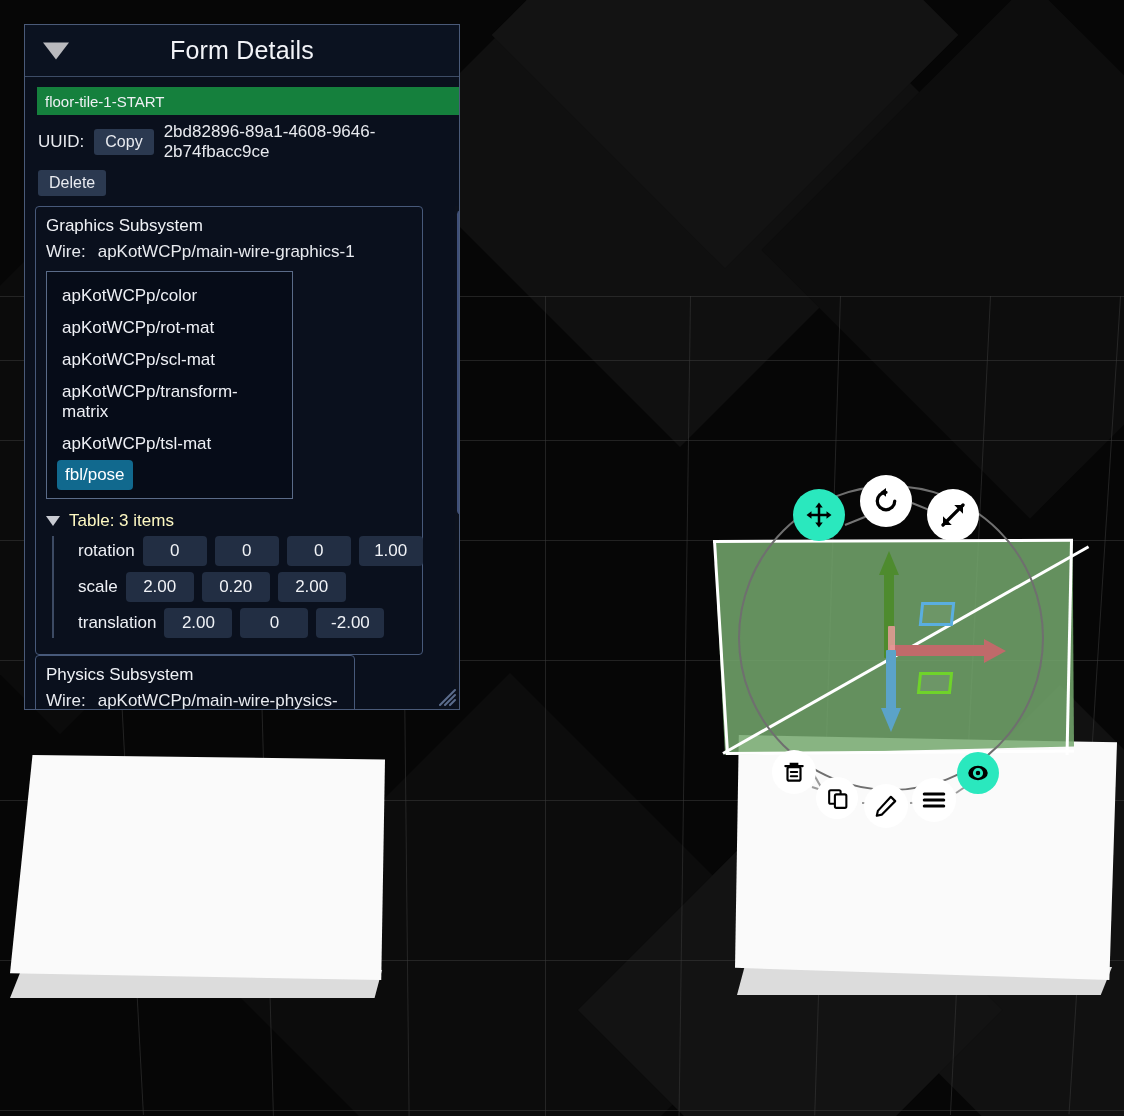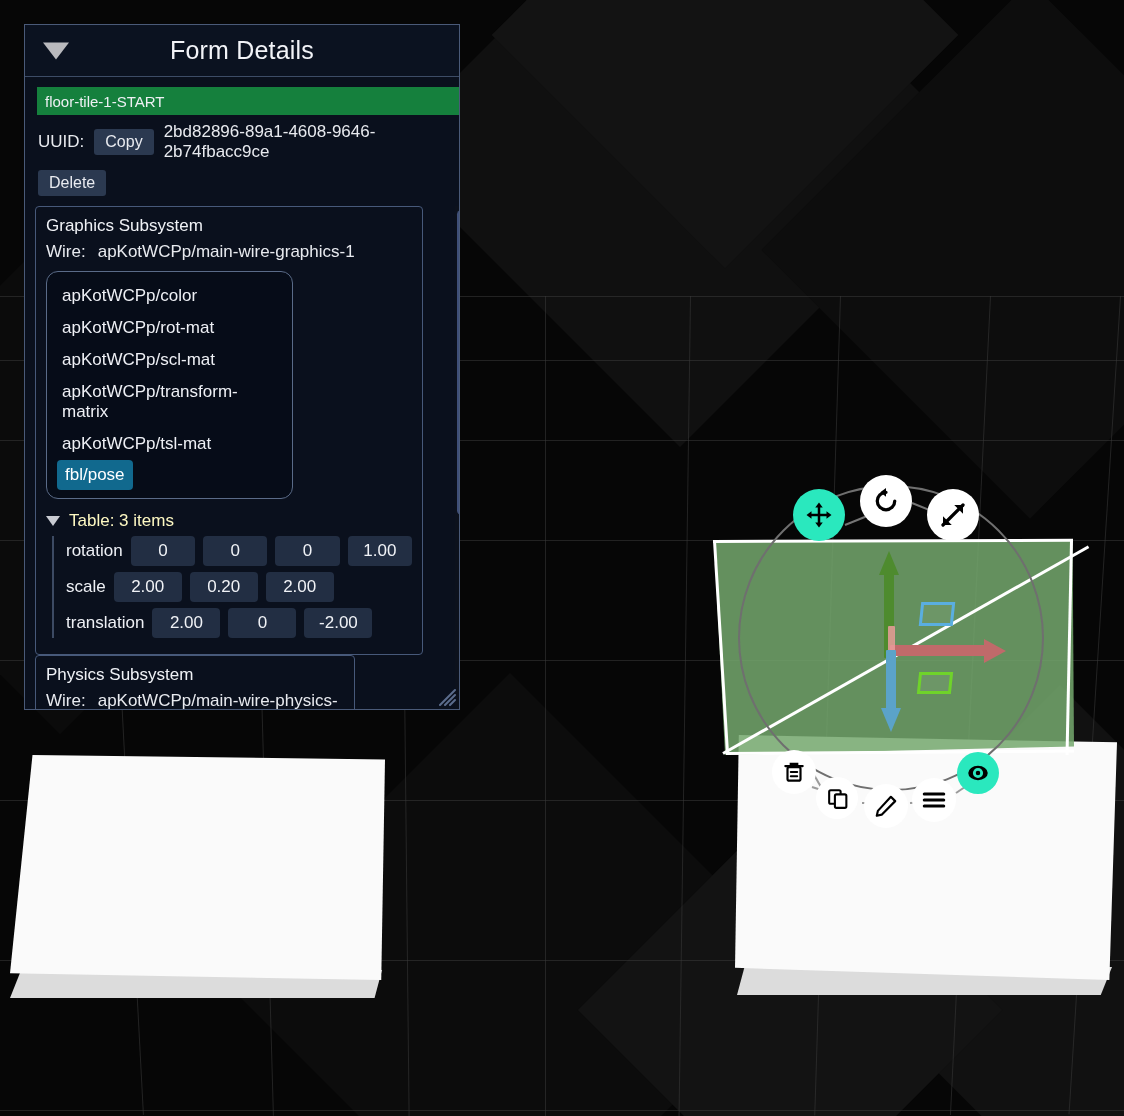--- a/index.html
+++ b/index.html
@@ -114,21 +114,21 @@
     border: 1px solid #47597a; border-radius: 4px;
     background: #0a101d;
     padding: 9px 10px 10px 10px;
   }
   .subsys-title { color: #f0f2f6; font-size: 17px; margin-bottom: 6px; }
   .wire-row { display: flex; gap: 12px; margin-bottom: 9px; }
   .wire-label { color: #e8eaef; font-size: 17px; }
   .wire-value { color: #e8eaef; font-size: 17px; }
 
   .key-list {
-    border: 1px solid #5a6b88; border-radius: 12px;
+    border: 1px solid #5a6b88; border-radius: 0;
     background: #060c18;
     padding: 8px 10px 8px 10px;
     width: 247px;
   }
   .key-item {
     color: #eef0f5; font-size: 17px;
     padding: 6px 5px; border-radius: 4px;
     cursor: pointer;
   }
   .key-item.selected { background: #11698e; color: #ffffff; display: inline-block; padding: 5px 8px; }
@@ -136,21 +136,21 @@
   .table-block { margin-top: 12px; }
   .table-head { display: flex; align-items: center; gap: 9px; margin-bottom: 5px; }
   .tri-small {
     width: 0; height: 0;
     border-left: 7px solid transparent;
     border-right: 7px solid transparent;
     border-top: 10px solid #c9cbd2;
     cursor: pointer;
   }
   .table-head-label { color: #fef9c3; font-size: 17px; }
-  .table-rows { border-left: 2px solid #3c4a63; padding-left: 12px; margin-left: 6px; }
+  .table-rows { border-left: 2px solid #3c4a63; padding-left: 24px; margin-left: 6px; }
   .t-row { display: flex; align-items: center; gap: 8px; margin-bottom: 6px; }
   .t-key { color: #eef0f5; font-size: 17px; }
   .t-val {
     background: #222e43; color: #f0f2f6; border: none; border-radius: 4px;
     font-size: 17px; font-family: "Liberation Sans", sans-serif;
     text-align: center; padding: 5px 0; min-width: 64px;
     outline: none;
   }
 
   .vscroll {

